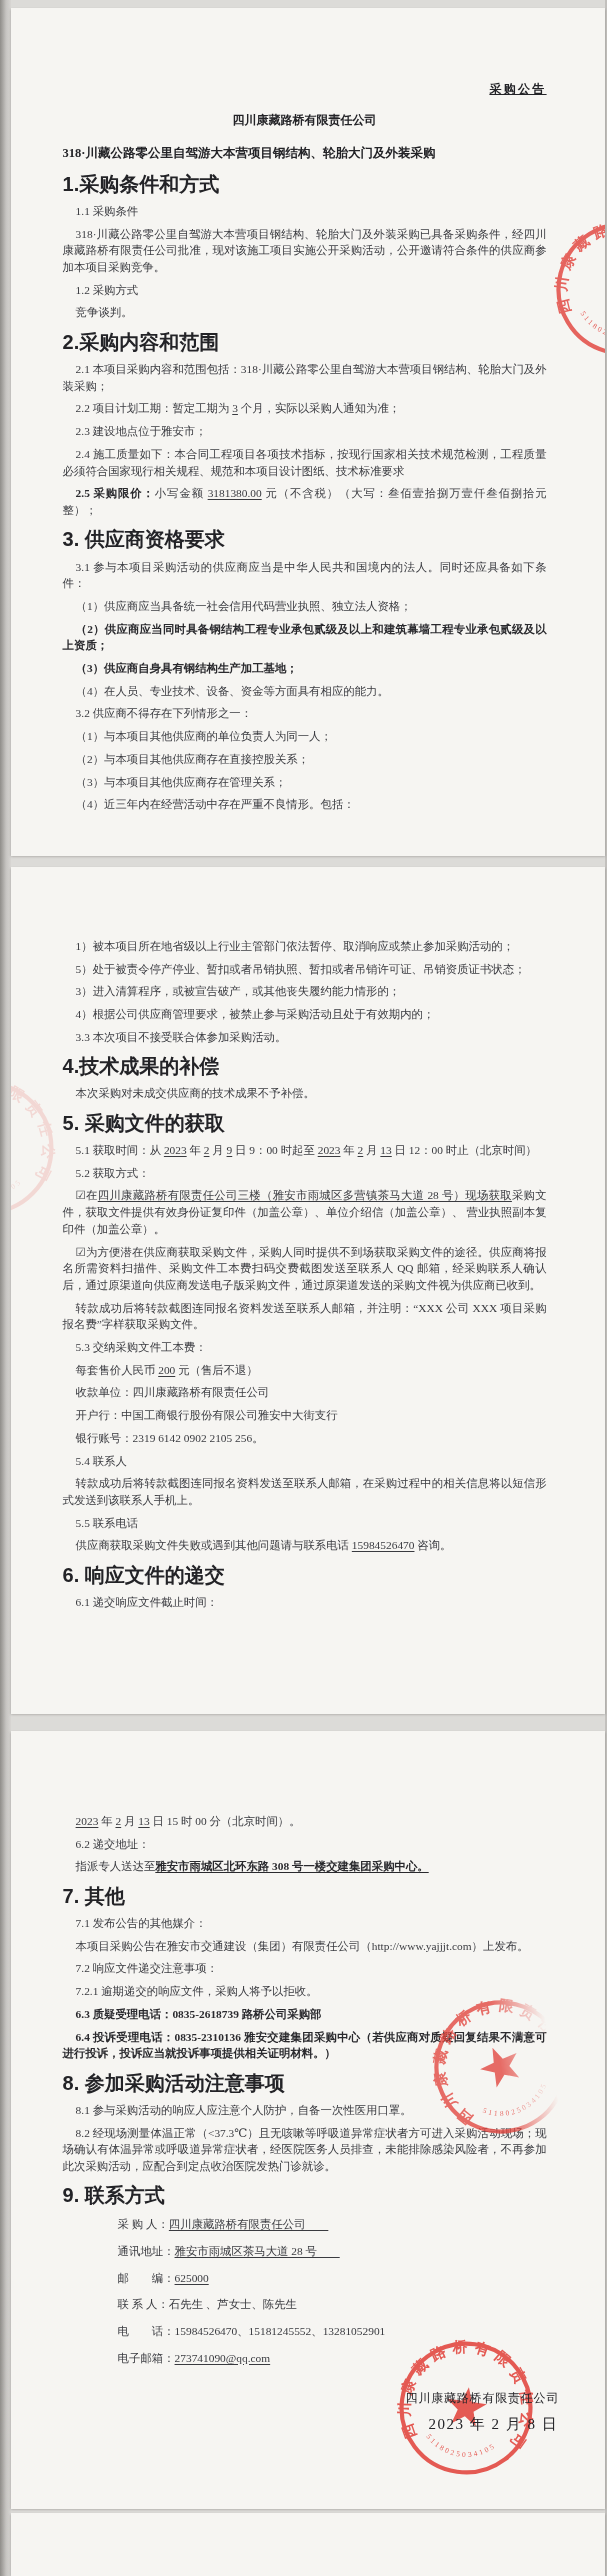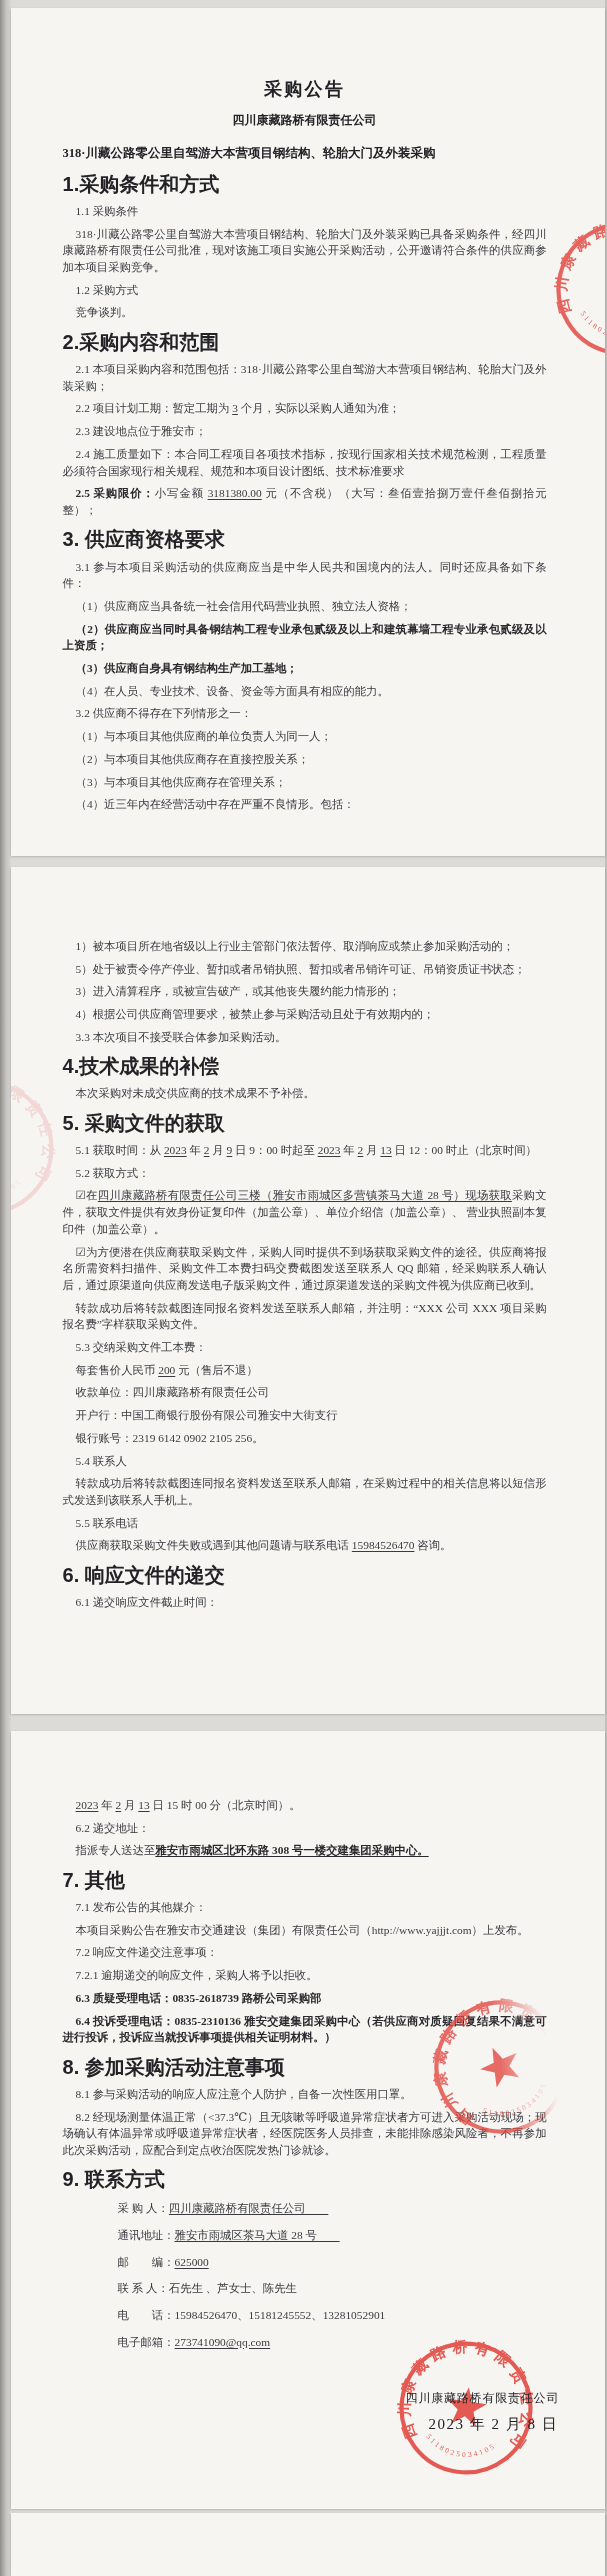--- a/index.html
+++ b/index.html
@@ -16,24 +16,24 @@
   .page{position:absolute;left:10.6px;width:594px;background:#f6f5f2;overflow:hidden;
     box-shadow:0 0.8px 2.3px rgba(60,58,55,.35);}
   .page-1{top:7.6px;height:848px;}
   .page-2{top:867px;height:847px;}
   .page-3{top:1731px;height:778px;}
   .page-4{top:2513px;height:63px;}
 
   .content{padding:0 58px 0 52px;color:#3a3b40;font-size:11.4px;line-height:16.7px;text-align:justify;}
   .page-1 .content{padding-top:71px;}
   .page-2 .content{padding-top:65px;}
-  .page-3 .content{padding-top:60px;}
+  .page-3 .content{padding-top:76px;}
 
-  .blk-title{font-family:"Liberation Sans","DejaVu Sans",sans-serif;font-weight:bold;font-size:18px;
-    color:#232327;text-align:center;margin:0 0 12px;line-height:20px;letter-spacing:2.3px;text-indent:0;}
+  .blk-title{font-family:"Liberation Sans","DejaVu Sans",sans-serif;font-weight:bold;font-size:12px;
+    color:#232327;text-align:right;margin:0 0 12px;line-height:20px;letter-spacing:2.3px;text-indent:0;text-decoration:underline;}
   .blk-company{font-weight:bold;font-size:12px;text-align:center;color:#232327;margin:0 0 14.4px;line-height:18px;text-indent:0;}
   .blk-project{font-weight:bold;font-size:12.5px;text-align:left;color:#232327;margin:0 0 10.6px;line-height:20px;text-indent:0;}
   .blk-h{font-family:"Liberation Sans","DejaVu Sans",sans-serif;font-weight:bold;font-size:20px;
     color:#232327;margin:10.6px 0 8.3px;line-height:21px;text-align:left;text-indent:0;}
   .blk-p{margin:6px 0;text-indent:13px;}
   .blk-kv{margin:10px 0 10px 55px;text-indent:0;}
   .bold-blk, span.b{font-weight:bold;color:#2a2a2e;}
   span.u{text-decoration:underline;text-underline-offset:2.3px;}
 
   .sign-company{position:absolute;left:395px;top:659px;font-size:12px;color:#232327;letter-spacing:0.8px;z-index:3;}

